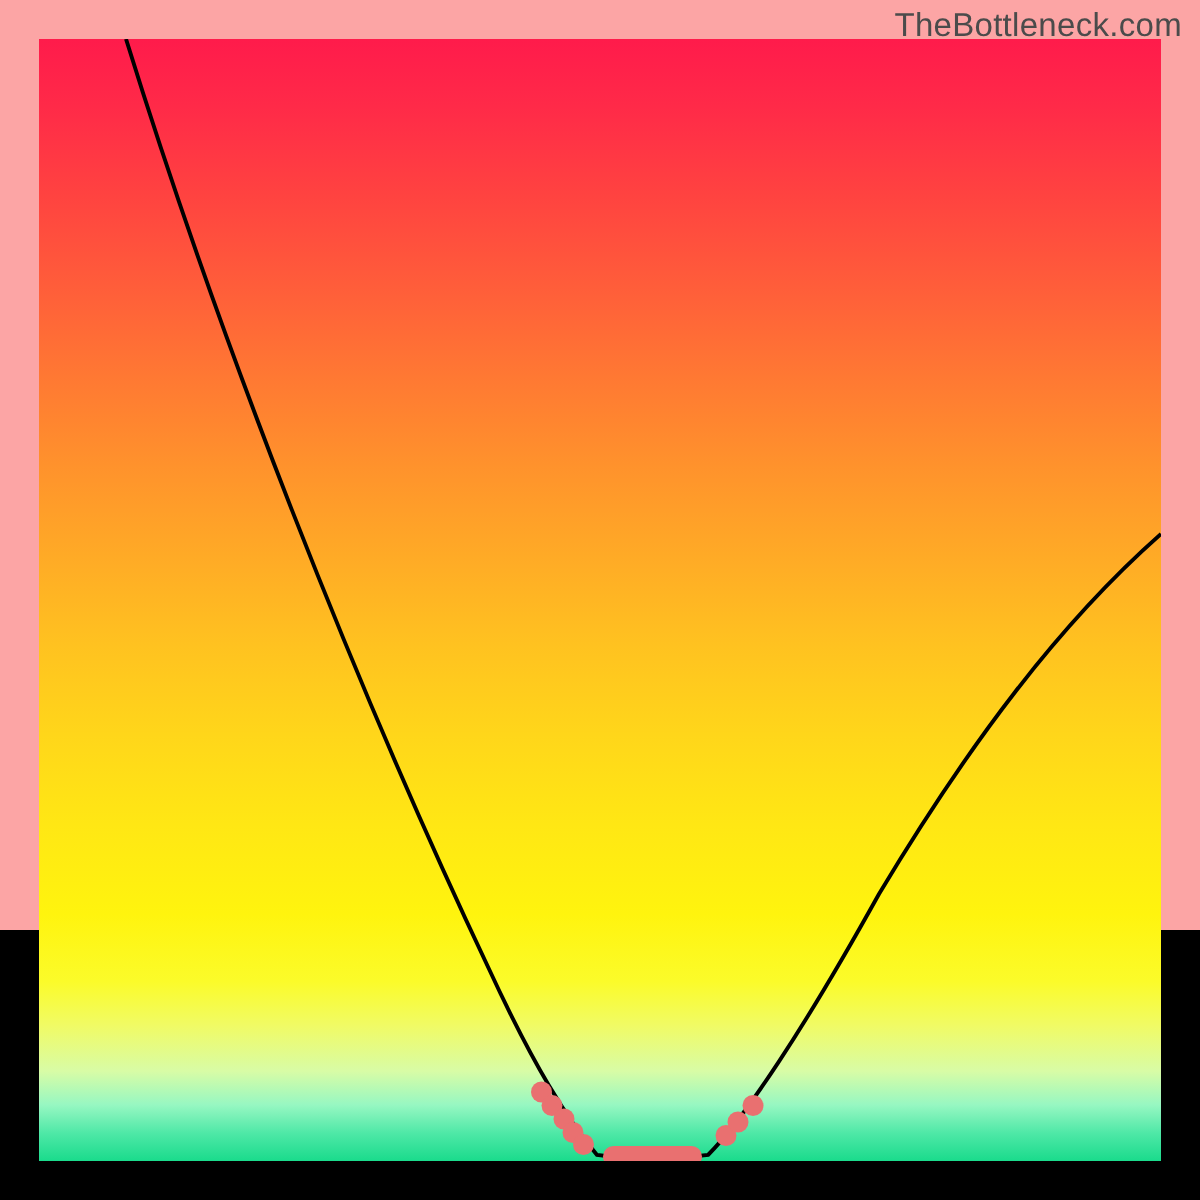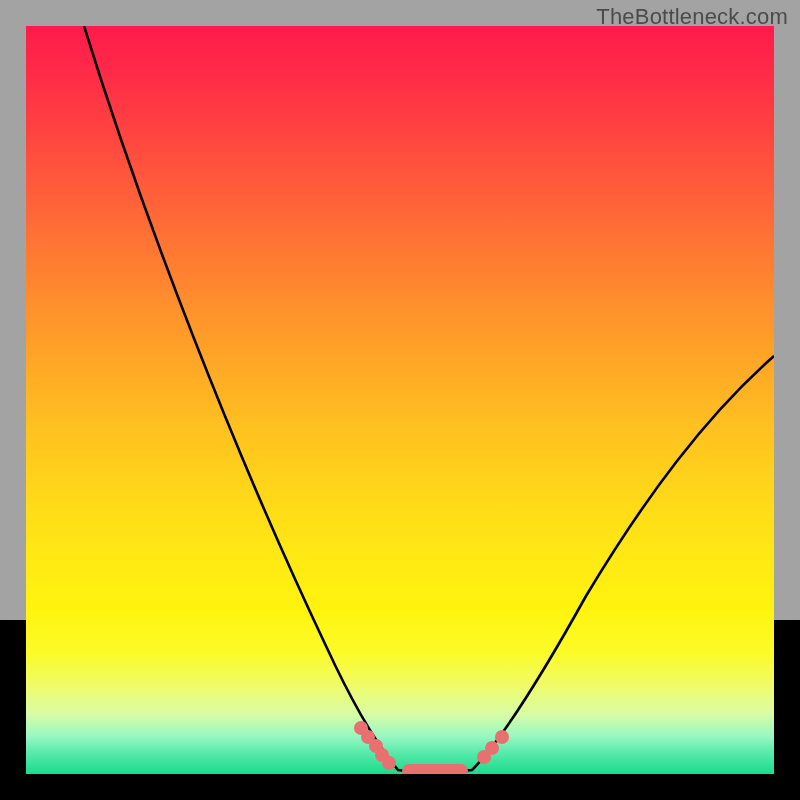--- a/index.html
+++ b/index.html
@@ -8,21 +8,21 @@
     width: 800px;
     height: 800px;
     overflow: hidden;
     background: #000;
     font-family: Arial, Helvetica, sans-serif;
   }
   .frame {
     position: relative;
     width: 800px;
     height: 620px;
-    background: #a3a3a3;
+    background: #fca5a5;
   }
   .plot-area {
     position: absolute;
     left: 26px;
     top: 26px;
     width: 748px;
     height: 748px;
     background: linear-gradient(to bottom,
       #ff1b4b 0%,
       #ff2a48 6%,

